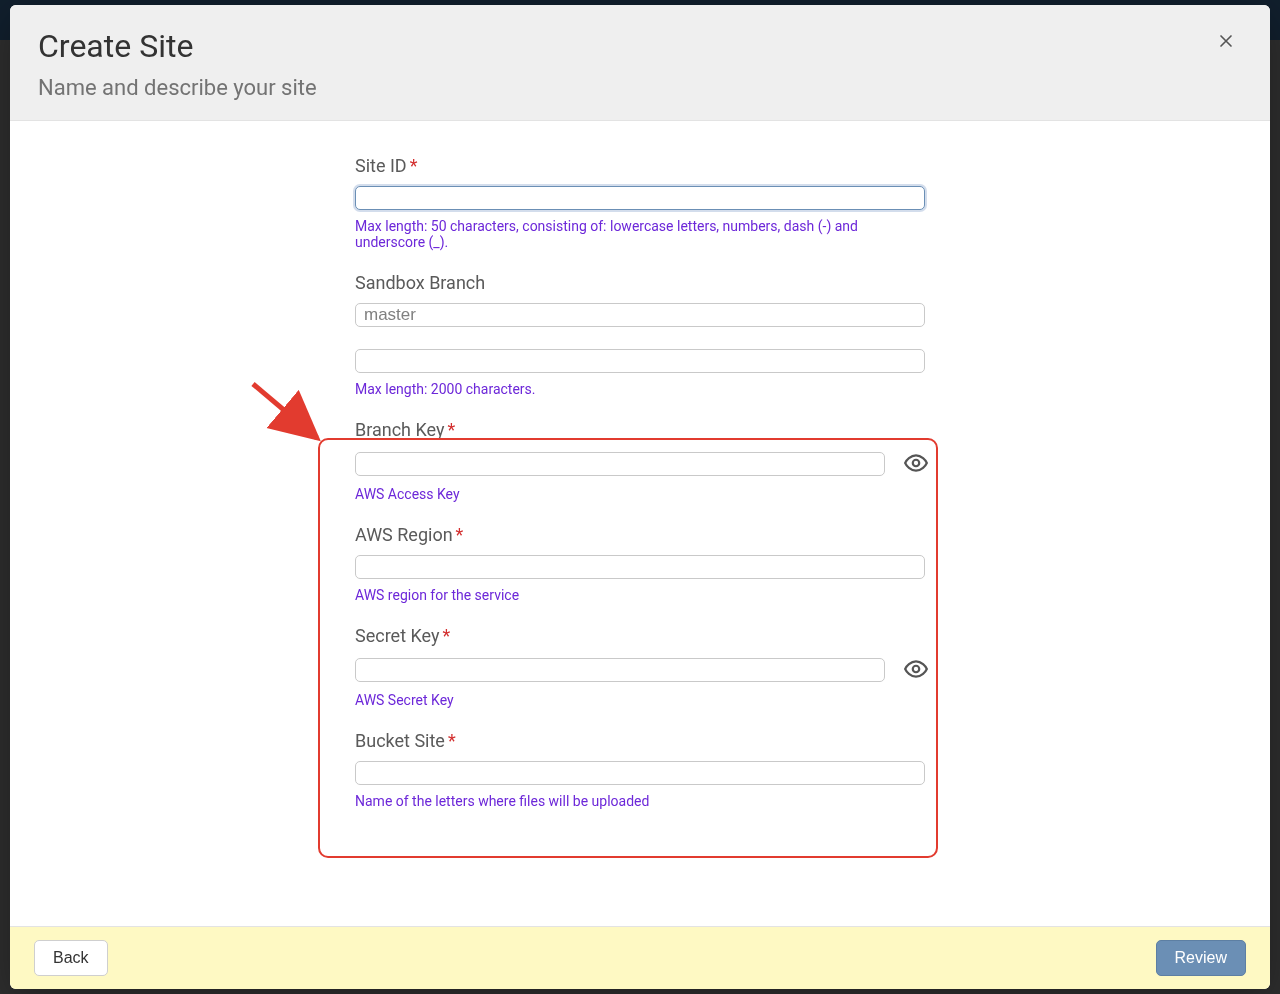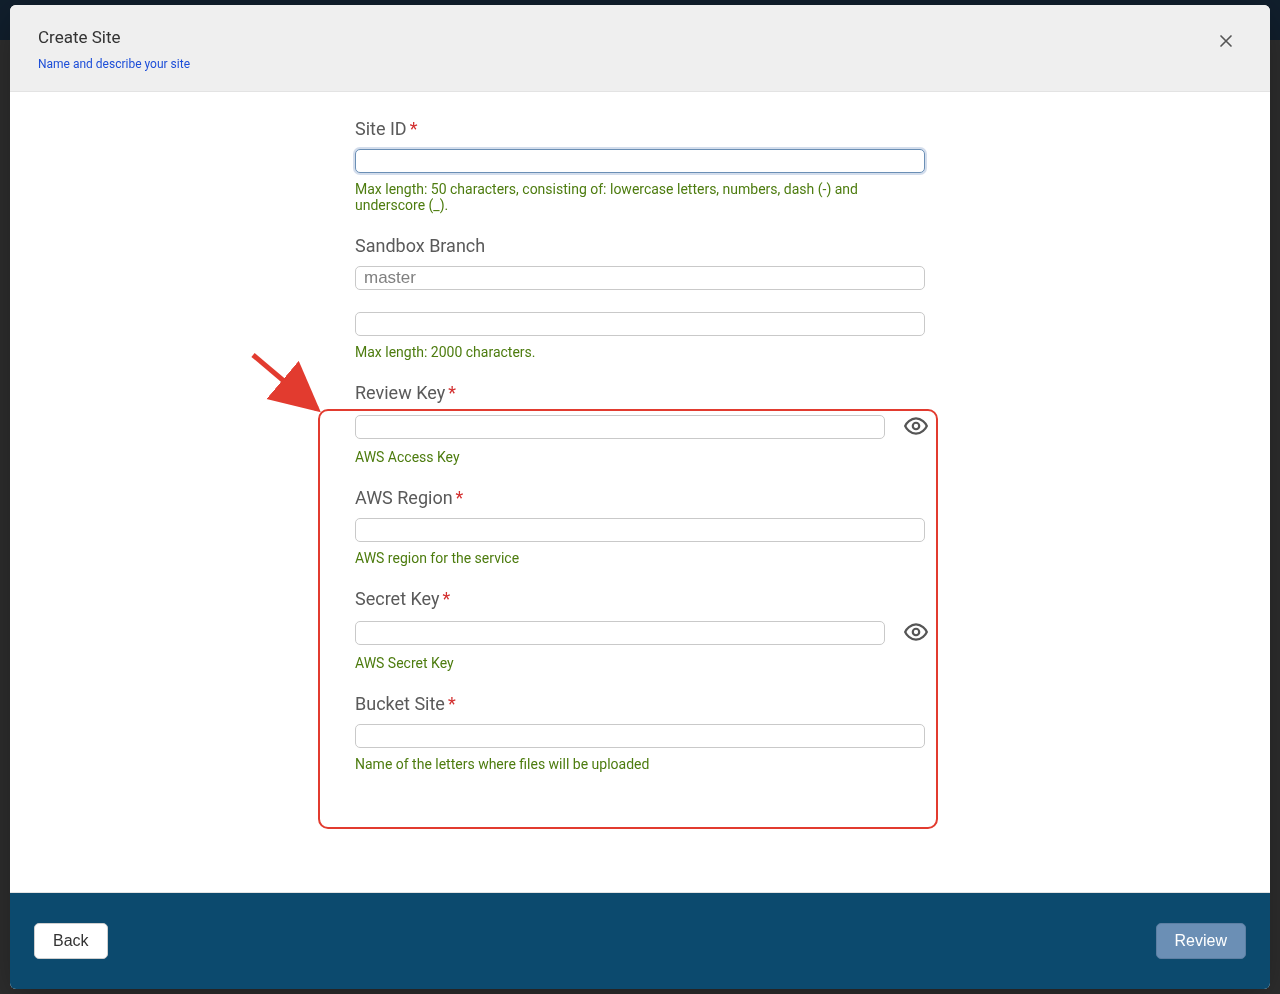--- a/index.html
+++ b/index.html
@@ -31,37 +31,37 @@
     }
     .modal-header {
       background: #efefef;
       padding: 22px 28px 20px 28px;
       display: flex;
       align-items: flex-start;
       justify-content: space-between;
       border-bottom: 1px solid #e3e3e3;
     }
     .modal-header .titles { display: flex; flex-direction: column; gap: 10px; }
-    .modal-title { font-size: 17px; font-weight: 400; color: #333; }
-    .modal-subtitle { font-size: 12px; font-weight: 400; color: #1d4ed8; text-align: center; }
+    .modal-title { font-size: 32px; font-weight: 400; color: #333; }
+    .modal-subtitle { font-size: 22px; font-weight: 400; color: #737373; text-align: center; }
     .close-btn {
       background: none; border: none; cursor: pointer;
       font-size: 24px; color: #555; line-height: 1;
       padding: 4px 6px;
     }
     .modal-body {
       flex: 1;
       overflow-y: auto;
       padding: 26px 0 40px 0;
       background: #fff;
       position: relative;
     }
     .form-wrap {
       width: 570px;
-      margin: 0 auto;
+      margin: 8px auto;
     }
     .field { margin-bottom: 22px; }
     .field:last-child { margin-bottom: 0; }
     .label {
       font-size: 18px;
       color: #5a5a5a;
       margin-bottom: 10px;
       display: block;
     }
     .req { color: #d32f2f; margin-left: 3px; }
@@ -75,21 +75,21 @@
       color: #333;
       background: #fff;
     }
     .input.focused {
       border-color: #6b8fb5;
       box-shadow: 0 0 0 2px rgba(80,120,180,0.25);
     }
     .input::placeholder { color: #808080; }
     .help {
       font-size: 14px;
-      color: #4d7c0f;
+      color: #6d28d9;
       margin-top: 8px;
     }
     .input-row { display: flex; align-items: center; gap: 18px; }
     .input-row .input { flex: 1; }
     .eye-btn {
       background: none; border: none; cursor: pointer;
       color: #555; display: flex; align-items: center; justify-content: center;
       width: 28px; height: 28px;
     }
     .eye-btn svg { width: 26px; height: 26px; }
@@ -97,23 +97,23 @@
       position: absolute;
       border: 2.5px solid #e23b2f;
       border-radius: 10px;
       pointer-events: none;
     }
     .arrow {
       position: absolute;
       pointer-events: none;
     }
     .modal-footer {
-      background: #0c4a6e;
+      background: #fef9c3;
       border-top: 1px solid #e3e3e3;
-      padding: 30px 24px;
+      padding: 13px 24px;
       display: flex;
       align-items: center;
       justify-content: space-between;
     }
     .btn {
       height: 36px;
       padding: 0 18px;
       border-radius: 5px;
       font-size: 16px;
       cursor: pointer;
@@ -177,21 +177,21 @@
         <input type="text" class="input" placeholder="master" style="">
       </div>
 
       <div class="field">
         <input type="text" class="input" value="" style="">
         <div class="help">Max length: 2000 characters.</div>
       </div>
 
       <div class="field">
         <label class="label">
-          <span>Review Key</span><span class="req">*</span>
+          <span>Branch Key</span><span class="req">*</span>
         </label>
         <div class="input-row">
           <input type="password" class="input" style="width: 530px; flex: 0 0 auto;" value="">
           <button class="eye-btn">
             <span>
               <svg viewBox="0 0 24 24">
                   <path d="M12 5c-5 0-9 4.5-10 7 1 2.5 5 7 10 7s9-4.5 10-7c-1-2.5-5-7-10-7z" fill="none" stroke="#555" stroke-width="2"></path>
                   <circle cx="12" cy="12" r="3" fill="none" stroke="#555" stroke-width="2"></circle>
                 </svg>
             </span>

